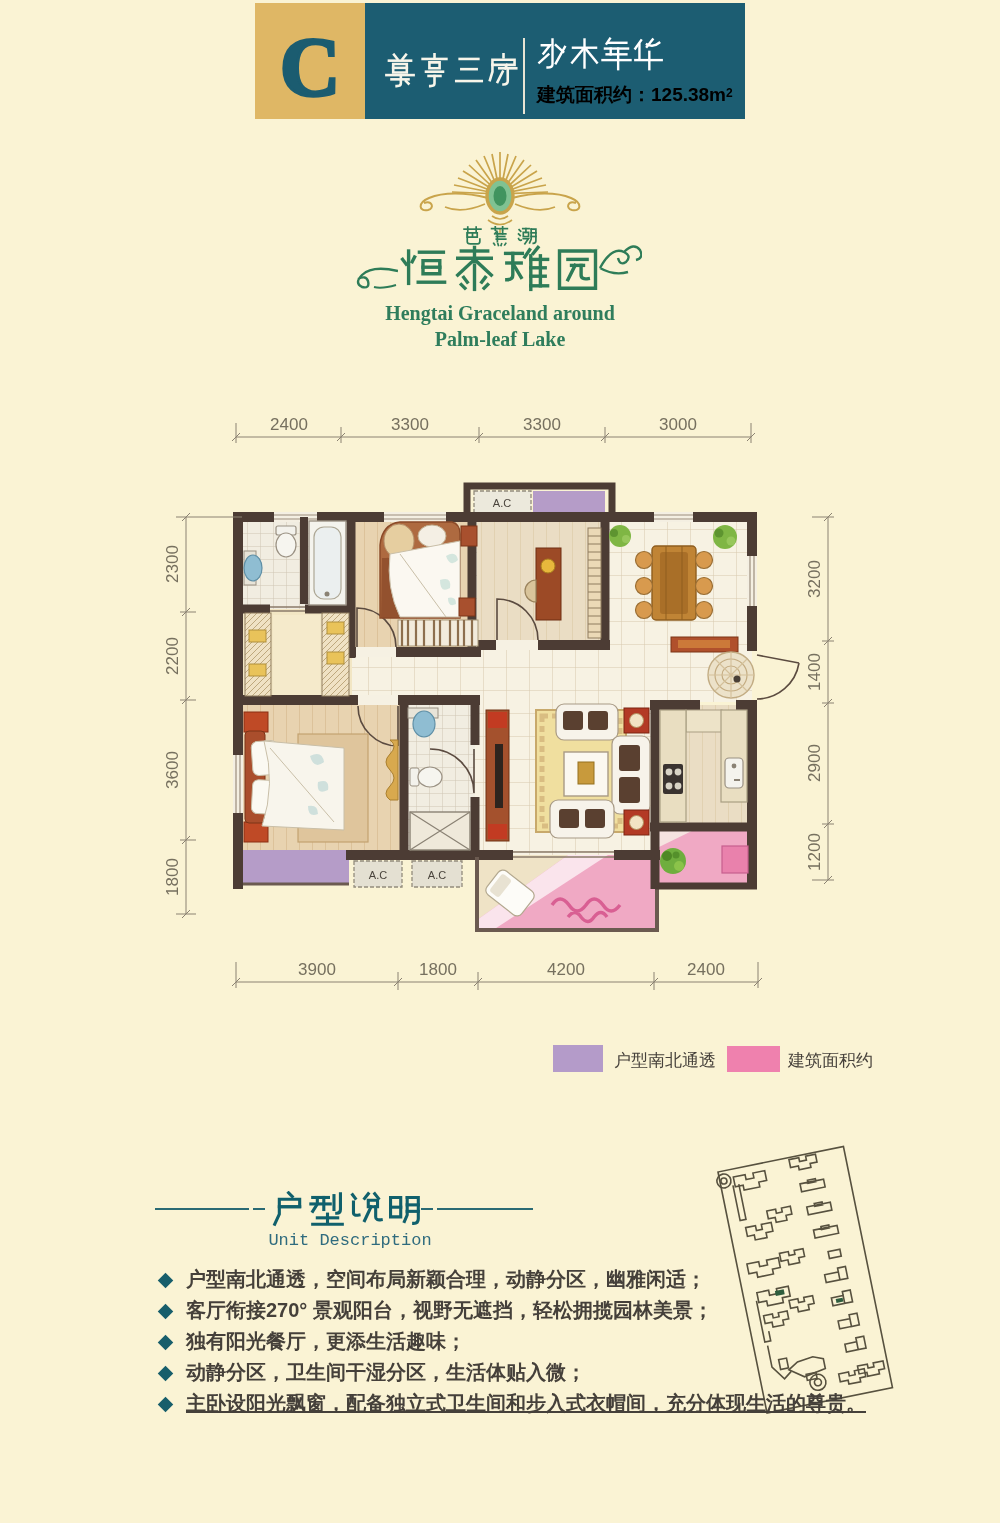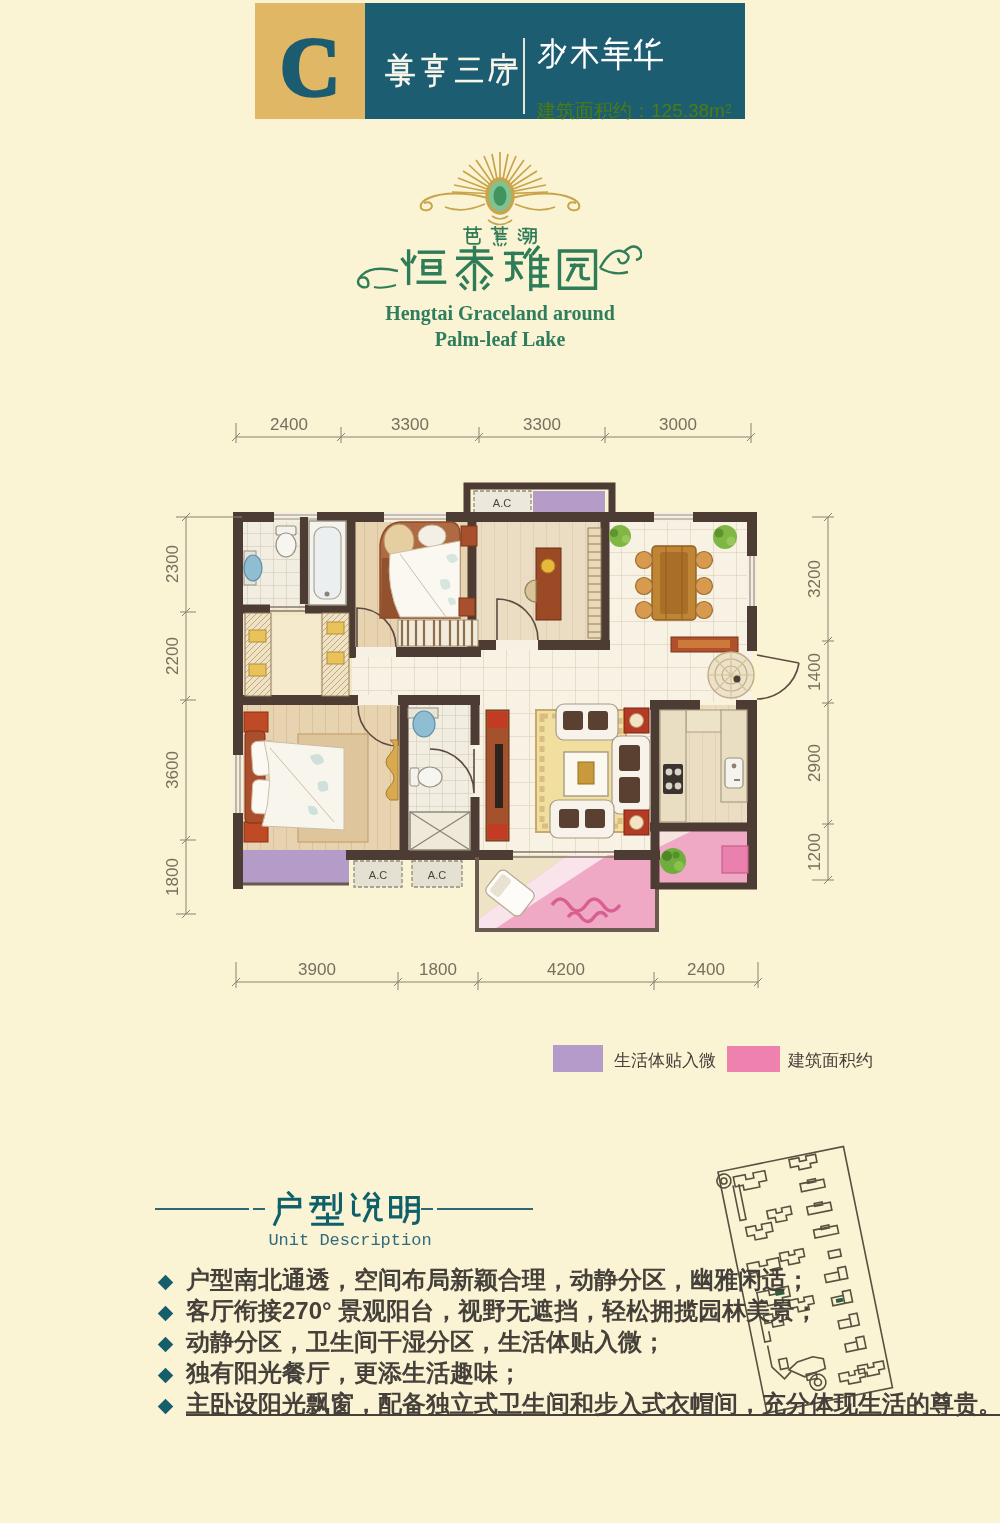--- a/index.html
+++ b/index.html
@@ -79,21 +79,21 @@
       <g transform="translate(96.0 0) scale(0.825)" stroke="#FFFFFF" stroke-width="2.91" fill="none" stroke-linecap="square">
         <path d="M11 4 L4 14"></path>
         <path d="M9 9 V27"></path>
         <path d="M25 3 L18 12"></path>
         <path d="M18 9 Q26 13 33 7"></path>
         <path d="M4 28 H36"></path>
         <path d="M21 18 V39"></path>
       </g>
     </svg>
 
-  <div class="abs" style="left:537px;top:82px;width:220px;color:#4d7c0f;font-size:19px;font-weight:normal;margin-top:16px;">建筑面积约：125.38m<span style="font-size:12px;vertical-align:4px;">2</span></div>
+  <div class="abs" style="left:537px;top:82px;width:220px;color:#000000;font-size:19px;font-weight:bold;">建筑面积约：125.38m<span style="font-size:12px;vertical-align:4px;">2</span></div>
 </div>
 
 <div class="abs" style="left:0;top:130px;width:1000px;height:240px;">
 
   <svg class="abs" style="left:395px;top:16px;" width="210" height="90" viewBox="0 0 210 90">
     <g stroke="#C9A44B" fill="none" stroke-width="1.7">
       <path d="M105 48 L105 6 M105 48 L97 8 M105 48 L113 8 M105 48 L89 10 M105 48 L121 10 M105 48 L81 14 M105 48 L129 14 M105 48 L74 19 M105 48 L136 19 M105 48 L68 25 M105 48 L142 25 M105 48 L63 32 M105 48 L147 32 M105 48 L59 39 M105 48 L151 39 M105 48 L57 46 M105 48 L153 46"></path>
       <path d="M93 52 C70 46 48 46 34 52 C22 57 24 66 33 64 C40 62 37 54 29 57" stroke-width="2"></path>
       <path d="M117 52 C140 46 162 46 176 52 C188 57 186 66 177 64 C170 62 173 54 181 57" stroke-width="2"></path>
       <path d="M90 58 C76 64 62 66 50 61 M120 58 C134 64 148 66 160 61" stroke-width="1.7"></path>
@@ -576,21 +576,21 @@
 <rect x="90" y="148" width="7" height="4" fill="#2E5E3E" stroke="none"></rect>
 <path d="M88 170 h12 v8 h-12 Z M100 166 h8 v12 h-8 Z"></path>
 <path d="M90 194 h12 v8 h-12 Z M102 190 h8 v12 h-8 Z"></path>
 <path d="M78 222 h10 v4 h6 v-4 h10 v8 h-6 v4 h-12 v-4 h-8 Z"></path>
 <path d="M104 220 h10 v4 h6 v-4 h10 v8 h-6 v4 h-12 v-4 h-8 Z" transform="translate(-6,-2)"></path>
 </g>
 </g>
 </svg>
 
 <div class="abs" style="left:553px;top:1045px;width:50px;height:27px;background:#B49BC9;"></div>
-<div class="abs" style="left:614px;top:1049px;font-size:17px;color:#46413B;">生活体贴入微</div>
+<div class="abs" style="left:614px;top:1049px;font-size:17px;color:#46413B;">户型南北通透</div>
 
 <div class="abs" style="left:727px;top:1046px;width:53px;height:26px;background:#EF81AE;"></div>
 <div class="abs" style="left:788px;top:1049px;font-size:17px;color:#46413B;">建筑面积约</div>
 
 <svg class="abs" style="left:271px;top:1191px;" width="155" height="41" viewBox="0 0 155 41">
     <g transform="translate(0.0 0) scale(0.925)" stroke="#10606C" stroke-width="3.35" fill="none" stroke-linecap="square">
       <path d="M19 2 L23 6"></path>
       <path d="M9 9 H31 V17 H9 Z"></path>
       <path d="M9 17 V25 L4 36"></path>
       <path d="M12 17 H31"></path>
@@ -626,19 +626,19 @@
   </svg>
 
 <div class="abs" style="left:155px;top:1208px;width:94px;height:2px;background:#2A6A74;"></div>
 <div class="abs" style="left:253px;top:1208px;width:12px;height:2px;background:#2A6A74;"></div>
 
 <div class="abs" style="left:421px;top:1208px;width:12px;height:2px;background:#2A6A74;"></div>
 <div class="abs" style="left:437px;top:1208px;width:96px;height:2px;background:#2A6A74;"></div>
 
 <div class="abs" style="left:240px;top:1231px;width:220px;text-align:center;color:#2F6B7E;font-size:17px;font-family:Liberation Mono, monospace;">Unit Description</div>
 
-<div class="abs" style="left:158px;top:1269px;width:640px;font-size:24px;color:#45403A;font-weight:bold;white-space:nowrap;">
+<div class="abs" style="left:158px;top:1269px;width:640px;font-size:20px;color:#45403A;font-weight:bold;white-space:nowrap;">
   <div style="margin-bottom:10px;height:21px;line-height:21px;"><span style="display:inline-block;width:11px;height:11px;background:#175E6B;transform:rotate(45deg);margin-right:15px;margin-left:2px;"></span>户型南北通透，空间布局新颖合理，动静分区，幽雅闲适；</div>
   <div style="margin-bottom:10px;height:21px;line-height:21px;"><span style="display:inline-block;width:11px;height:11px;background:#175E6B;transform:rotate(45deg);margin-right:15px;margin-left:2px;"></span>客厅衔接270° 景观阳台，视野无遮挡，轻松拥揽园林美景；</div>
+  <div style="margin-bottom:10px;height:21px;line-height:21px;"><span style="display:inline-block;width:11px;height:11px;background:#175E6B;transform:rotate(45deg);margin-right:15px;margin-left:2px;"></span>独有阳光餐厅，更添生活趣味；</div>
   <div style="margin-bottom:10px;height:21px;line-height:21px;"><span style="display:inline-block;width:11px;height:11px;background:#175E6B;transform:rotate(45deg);margin-right:15px;margin-left:2px;"></span>动静分区，卫生间干湿分区，生活体贴入微；</div>
-  <div style="margin-bottom:10px;height:21px;line-height:21px;"><span style="display:inline-block;width:11px;height:11px;background:#175E6B;transform:rotate(45deg);margin-right:15px;margin-left:2px;"></span>独有阳光餐厅，更添生活趣味；</div>
   <div style="margin-bottom:10px;height:21px;line-height:21px;text-decoration:underline;"><span style="display:inline-block;width:11px;height:11px;background:#175E6B;transform:rotate(45deg);margin-right:15px;margin-left:2px;"></span>主卧设阳光飘窗，配备独立式卫生间和步入式衣帽间，充分体现生活的尊贵。</div>
 </div>
 
 </body></html>

